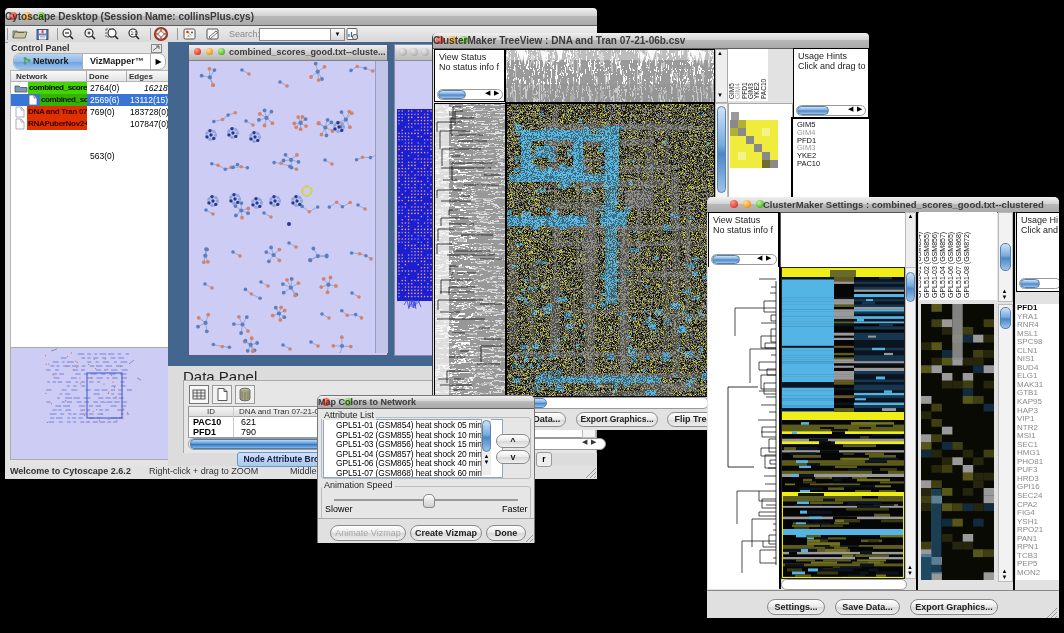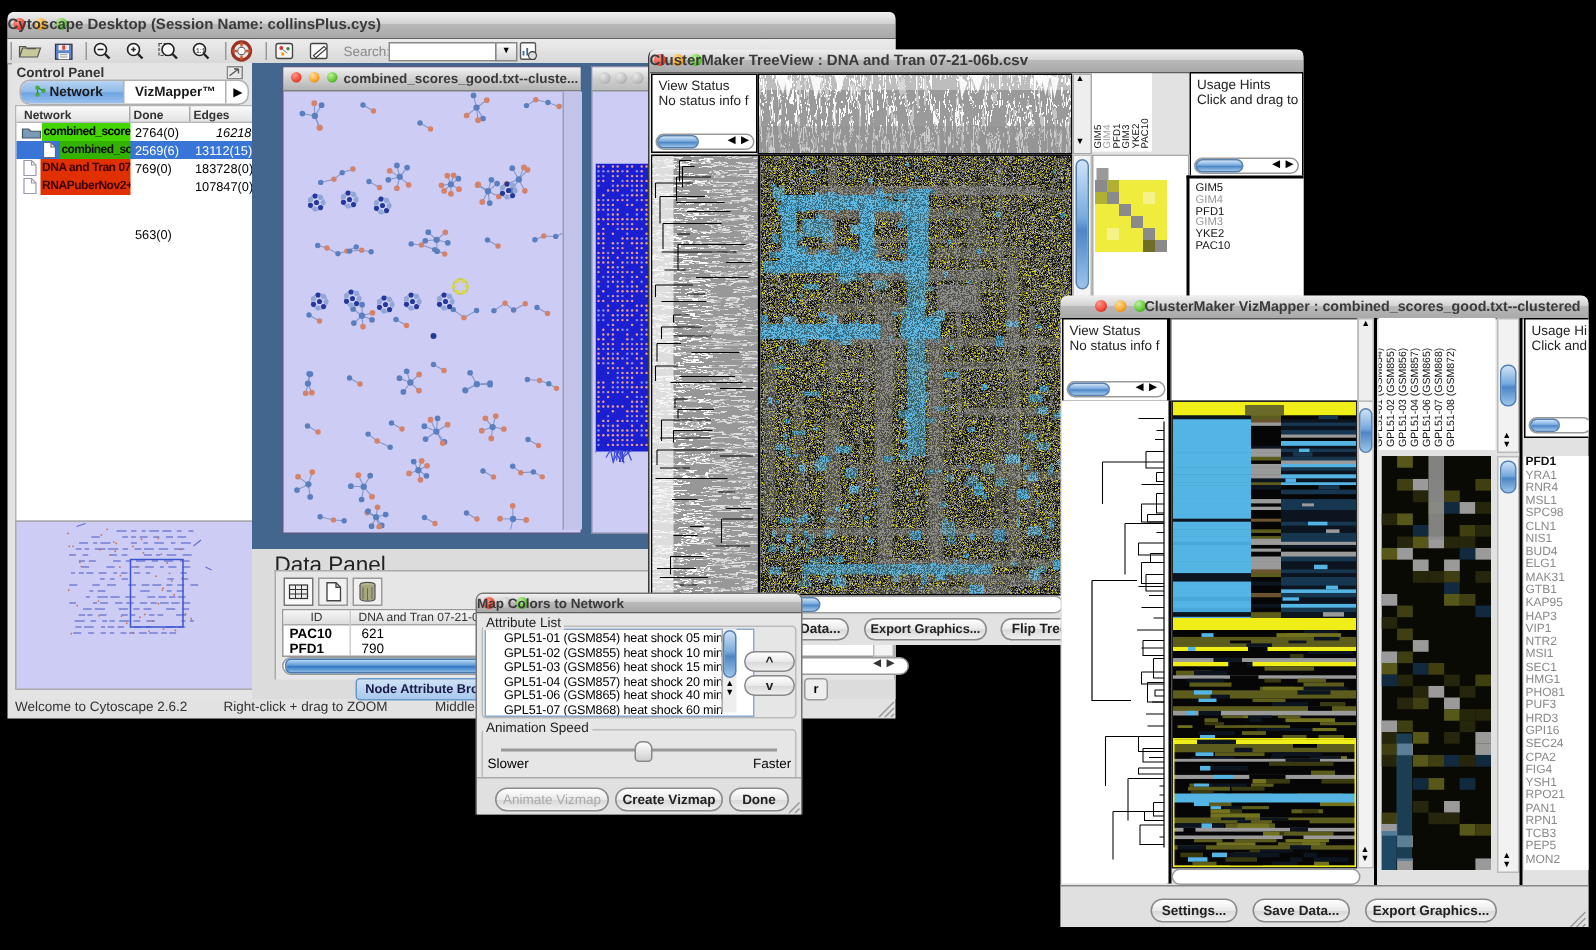--- a/index.html
+++ b/index.html
@@ -1308,21 +1308,21 @@
     </div>
 
     <div class="abs" style="left:69px;top:86px;width:98px;height:13px;background:linear-gradient(#cfe2f5,#a8c9ec);border:1px solid #6699cc;border-radius:3px;font-size:8.5px;font-weight:bold;color:#1a1a4a;text-align:center;line-height:13px;">Node Attribute Brows</div>
     <div class="abs" style="left:368px;top:86px;width:14px;height:13px;background:#eee;border:1px solid #999;border-radius:3px;font-size:8.5px;font-weight:bold;text-align:center;line-height:13px;">r</div>
   </div>
   <svg width="14" height="14" style="position:absolute;left:578px;top:457px;">
       <path d="M13 3 L3 13 M13 7 L7 13 M13 11 L11 13" stroke="#999" stroke-width="1"></path>
     </svg>
 
   <div class="abs" style="left:0;top:458px;width:592px;height:13px;font-size:9px;color:#333;">
-    <span class="abs" style="left:5px;">Welcome to Cytoscape 2.6.2</span>
+    <span class="abs" style="left:5px;font-weight:bold;">Welcome to Cytoscape 2.6.2</span>
     <span class="abs" style="left:144px;">Right-click + drag  to  ZOOM</span>
     <span class="abs" style="left:285px;">Middle-c</span>
   </div>
 </div>
 
 <div class="abs" id="tv1" style="left:432px;top:33px;width:436px;height:397px;background:#e2e2e2;border-radius:5px 5px 0 0;border-left:1px solid #3a3a3a;">
   <div class="titlebar">
     <div class="tl r" style="left:3px;"></div>
     <div class="tl y" style="left:15px;"></div>
     <div class="tl g" style="left:27px;"></div>
@@ -1925,21 +1925,21 @@
   <div class="btn" style="left:71px;top:379px;width:60px;height:13px;line-height:13px;">Save Data...</div>
   <div class="btn" style="left:143px;top:379px;width:80px;height:13px;line-height:13px;font-size:8.5px;">Export Graphics...</div>
   <div class="btn" style="left:234px;top:379px;width:80px;height:13px;line-height:13px;">Flip Tree Nodes</div>
 </div>
 
 <div class="abs" id="tv2" style="left:707px;top:197px;width:352px;height:421px;background:#e2e2e2;border-radius:5px 5px 0 0;overflow:hidden;">
   <div class="titlebar">
     <div class="tl r" style="left:23px;"></div>
     <div class="tl y" style="left:36px;"></div>
     <div class="tl g" style="left:49px;"></div>
-    <div class="wtitle" style="left:56px;right:4px;font-size:9.5px;">ClusterMaker VizMapper : combined_scores_good.txt--clustered</div>
+    <div class="wtitle" style="left:56px;right:4px;font-size:9.5px;">ClusterMaker Settings : combined_scores_good.txt--clustered</div>
   </div>
   <div class="whitebox" style="left:1px;top:15px;width:70px;height:54px;">
     <div class="statustxt">View Status<br>No status info f</div>
     <div class="aquasb" style="left:2px;top:41px;width:64px;height:9px;"></div>
     <div class="pill" style="left:3px;top:42px;width:26px;height:7px;"></div>
     <span class="abs" style="left:48px;top:41px;font-size:7px;">◀</span>
     <span class="abs" style="left:57px;top:41px;font-size:7px;">▶</span>
   </div>
   <div class="whitebox" style="left:73px;top:15px;width:124px;height:54px;border-color:#555;"></div>
   <div class="abs" style="left:198px;top:15px;width:9px;height:54px;background:#eee;border:1px solid #bbb;font-size:6px;text-align:center;">▲</div>

